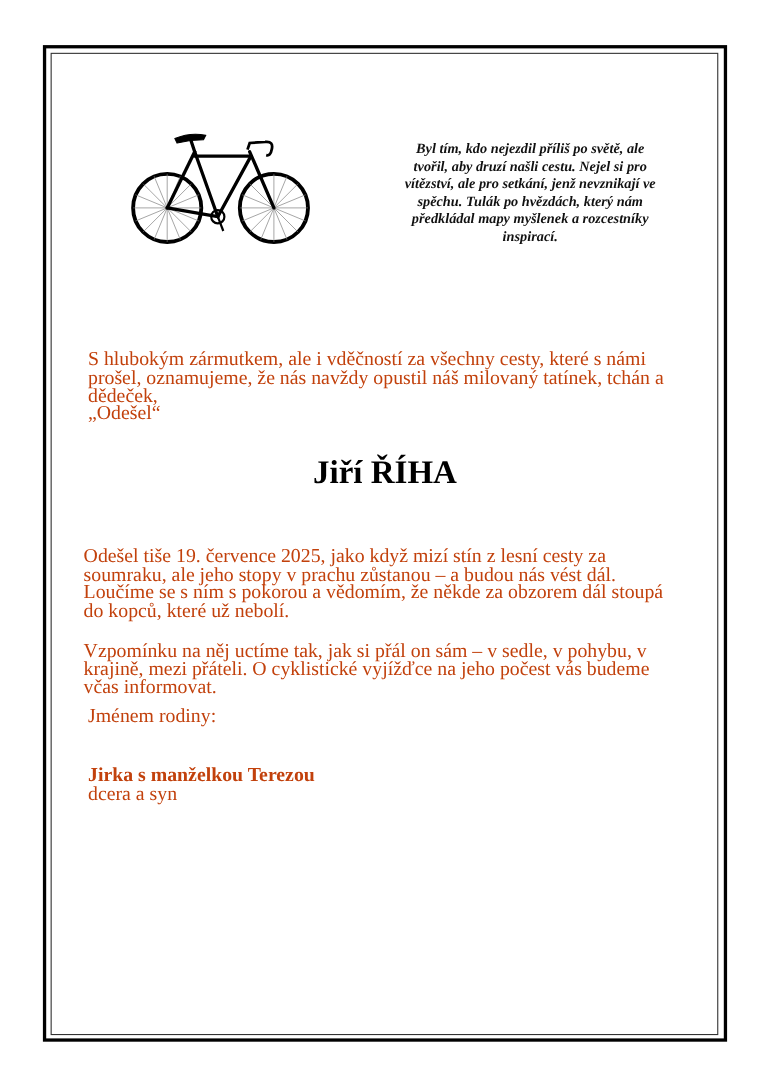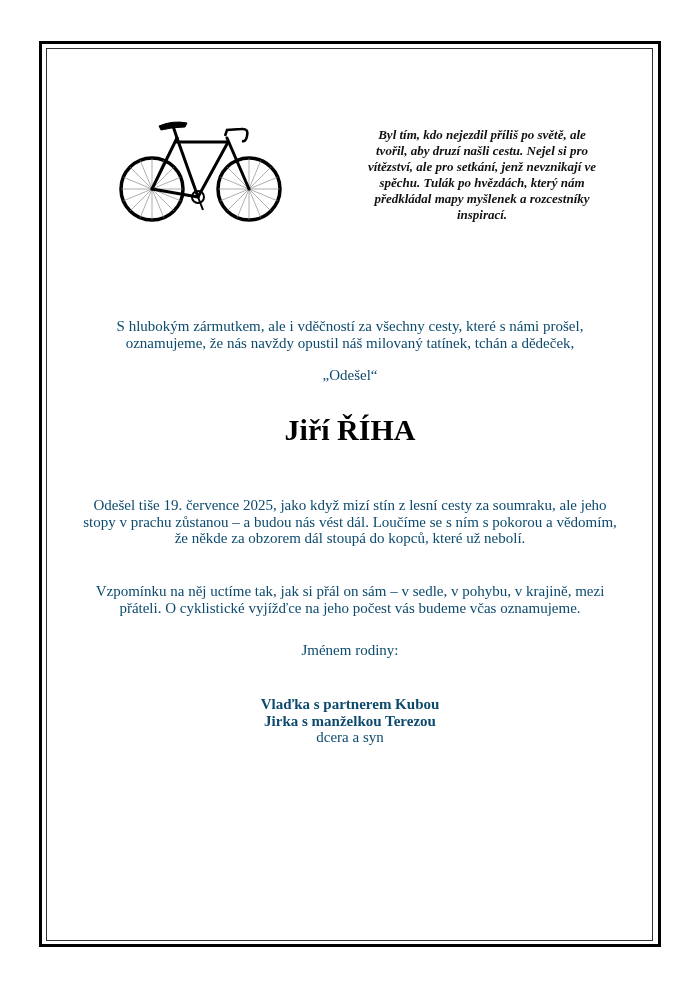--- a/index.html
+++ b/index.html
@@ -17,22 +17,22 @@
     }
     .bike {
       position: absolute; left: 115px; top: 114px; width: 170px; height: 110px;
     }
     .motto {
       position: absolute; left: 362px; top: 127px; width: 240px;
       text-align: center; font-style: italic; font-weight: bold;
       font-size: 13px; line-height: 16px; color: #111;
     }
     .p {
-      position: absolute; left: 80px; width: 540px; text-align: center;
-      font-size: 15px; line-height: 16.5px; color: #0c4a6e;
+      position: absolute; left: 80px; width: 540px; text-align: left;
+      font-size: 18px; line-height: 16.5px; color: #c2410c;
     }
     .intro { top: 318px; }
     .nickname { top: 367px; }
     .name {
       position: absolute; left: 0; width: 700px; top: 402px; text-align: center;
       font-size: 30px; font-weight: bold; line-height: 56px; color: #000;
     }
     .death { top: 497px; left: 76px; width: 548px; }
     .memory { top: 583px; left: 76px; width: 548px; }
     .family-label { top: 642px; }
@@ -91,24 +91,23 @@
 </svg>
 
 <div class="motto">Byl tím, kdo nejezdil příliš po světě, ale tvořil, aby druzí našli cestu. Nejel si pro vítězství, ale pro setkání, jenž nevznikají ve spěchu. Tulák po hvězdách, který nám předkládal mapy myšlenek a rozcestníky inspirací.</div>
 
 <div class="p intro">S hlubokým zármutkem, ale i vděčností za všechny cesty, které s námi prošel, oznamujeme, že nás navždy opustil náš milovaný tatínek, tchán a dědeček,</div>
 <div class="p nickname">„Odešel“</div>
 
 <div class="name">Jiří ŘÍHA</div>
 
 <div class="p death">Odešel tiše 19. července 2025, jako když mizí stín z lesní cesty za soumraku, ale jeho stopy v prachu zůstanou – a budou nás vést dál.  Loučíme se s ním s pokorou a vědomím, že někde za obzorem dál stoupá do kopců, které už nebolí.</div>
-<div class="p memory">Vzpomínku na něj uctíme tak, jak si přál on sám – v sedle, v pohybu, v krajině, mezi přáteli. O cyklistické vyjížďce na jeho počest vás budeme včas oznamujeme.</div>
+<div class="p memory">Vzpomínku na něj uctíme tak, jak si přál on sám – v sedle, v pohybu, v krajině, mezi přáteli. O cyklistické vyjížďce na jeho počest vás budeme včas informovat.</div>
 
 <div class="p family-label">Jménem rodiny:</div>
 
 <div class="p children">
-  <div class="fam-bold">Vlaďka s partnerem Kubou</div>
   <div class="fam-bold">Jirka s manželkou Terezou</div>
   <div>dcera a syn</div>
 </div>
 
 <div class="p grandchildren">
 </div>
 
 </body></html>

